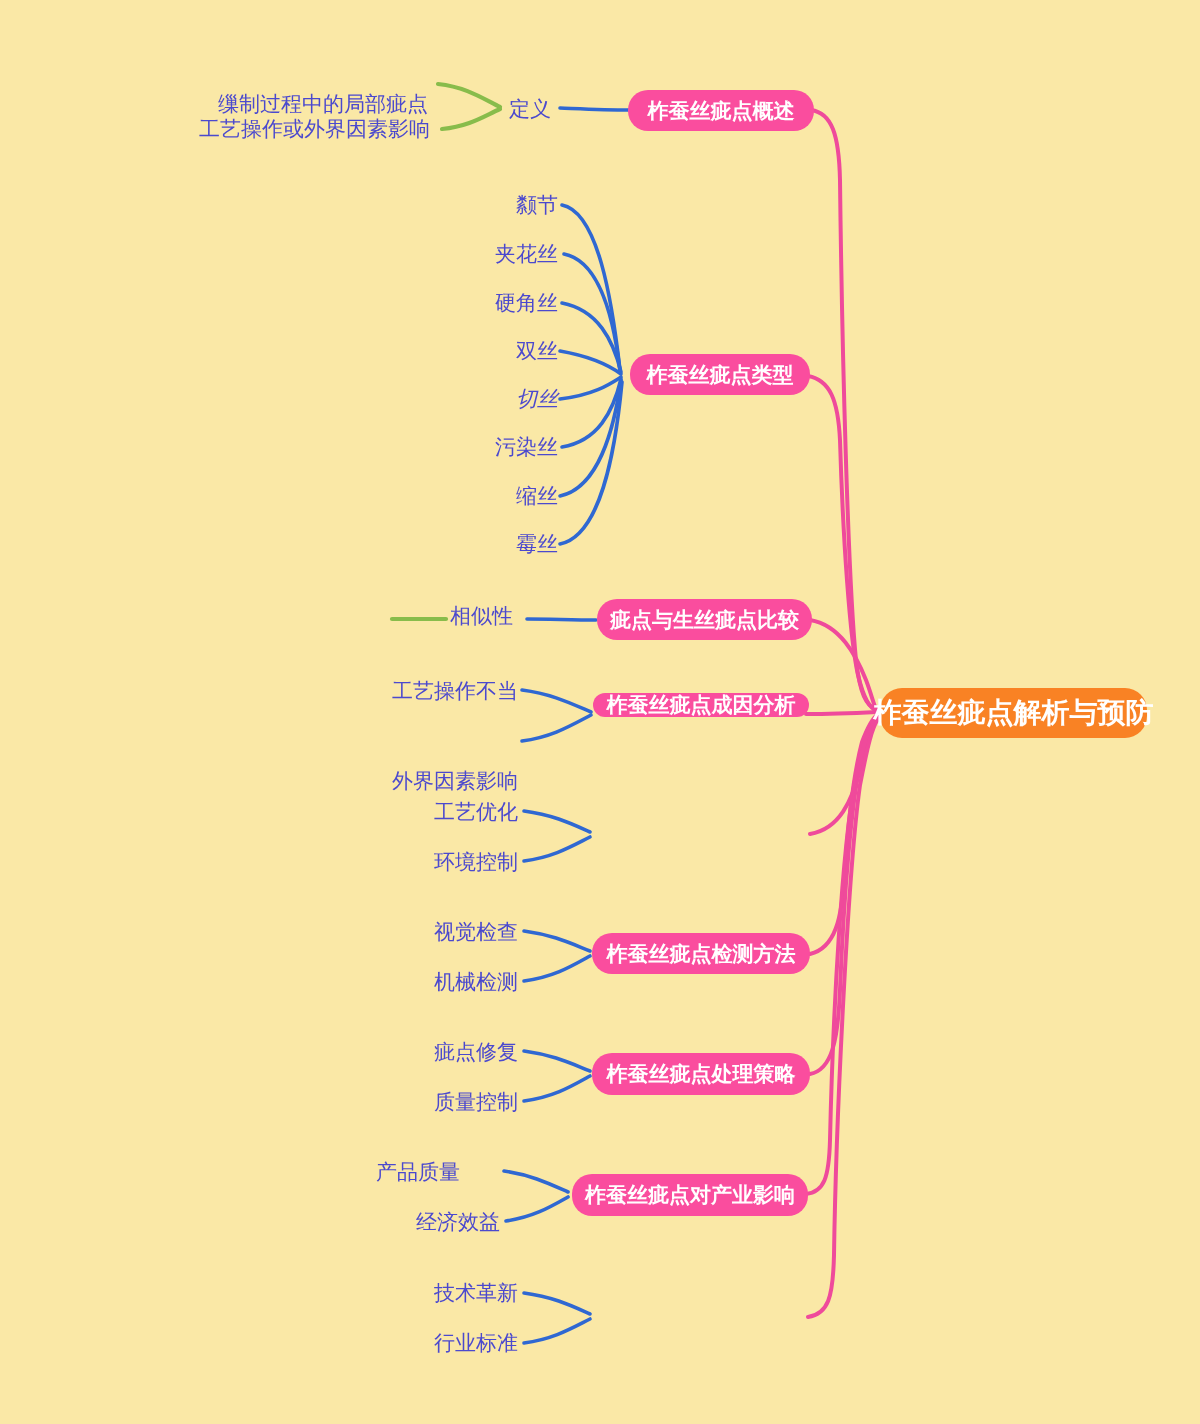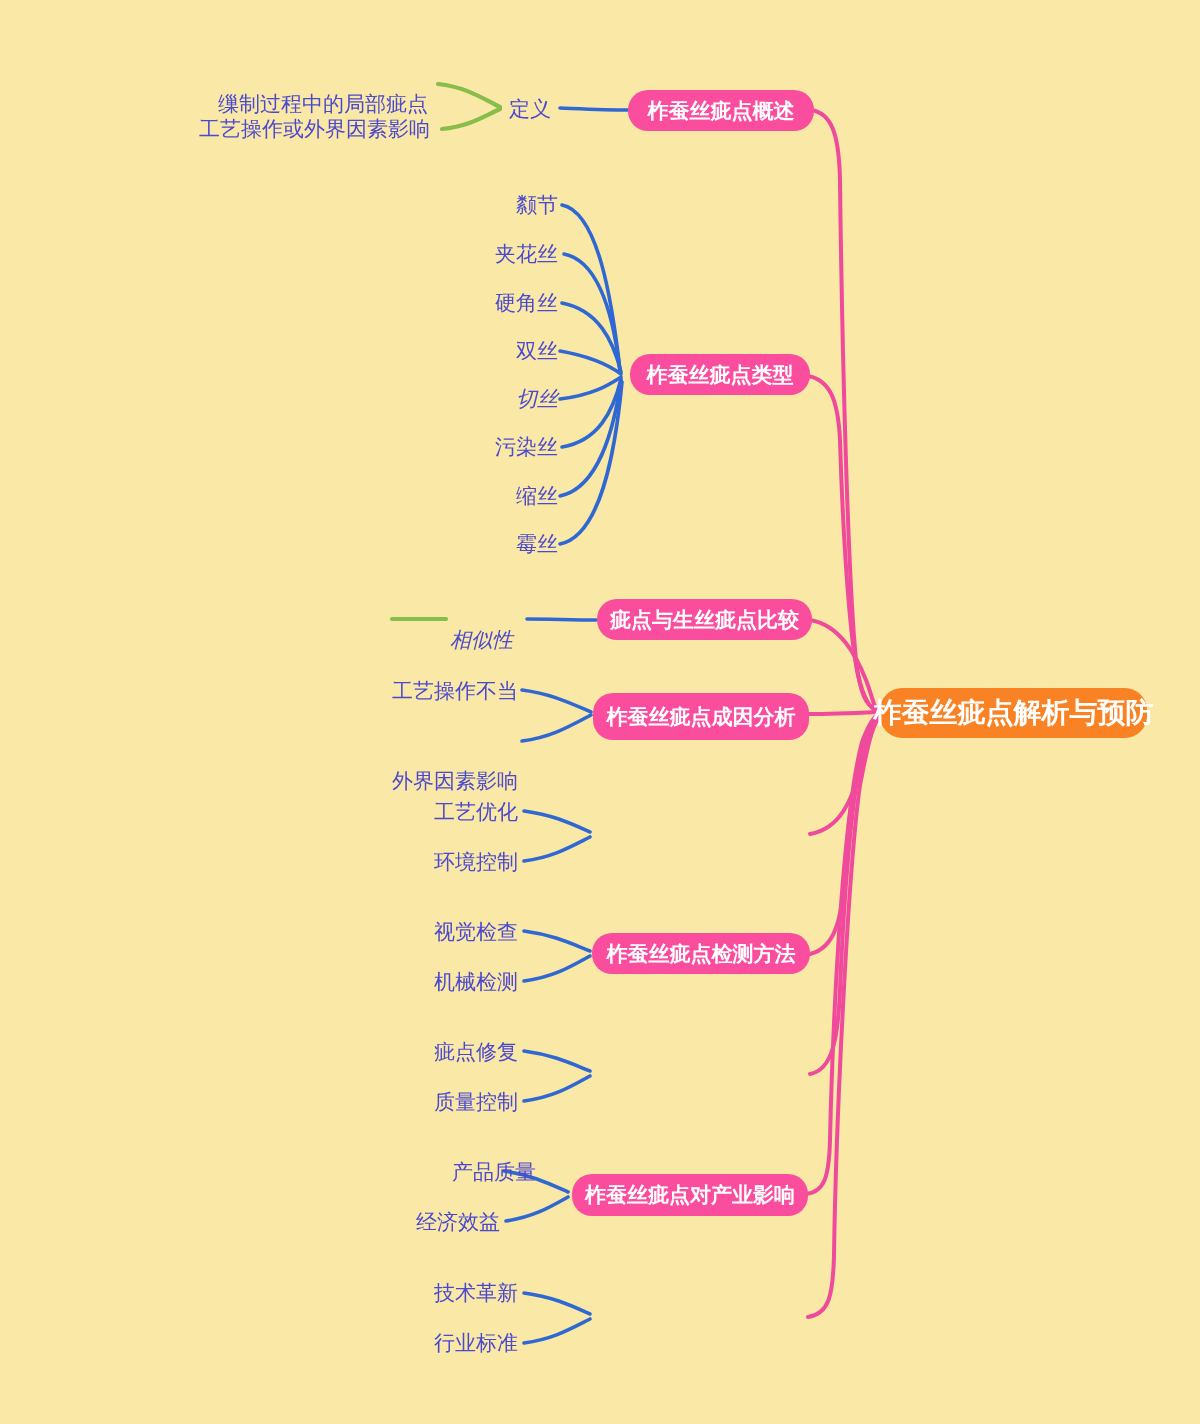--- a/index.html
+++ b/index.html
@@ -101,50 +101,51 @@
 
     <path class="blue" d="M 524 1293 C 554 1297 572 1306 590 1314"></path>
     <path class="blue" d="M 524 1343 C 554 1339 572 1328 590 1319"></path>
   </svg>
 
   <div class="node root" style="left:880px;top:688px;width:267px;height:50px;">柞蚕丝疵点解析与预防</div>
 
   <div class="node" style="left:628px;top:90px;width:186px;height:41px;">柞蚕丝疵点概述</div>
   <div class="node" style="left:630px;top:354px;width:180px;height:41px;">柞蚕丝疵点类型</div>
   <div class="node" style="left:597px;top:599px;width:215px;height:41px;text-align:right;">疵点与生丝疵点比较</div>
-  <div class="node" style="left:593px;top:693px;width:216px;height:47px;">柞蚕丝疵点成因分析</div>
+  <div class="node" style="left:593px;top:693px;width:216px;height:24px;">柞蚕丝疵点成因分析</div>
   <div class="node" style="left:592px;top:933px;width:218px;height:41px;">柞蚕丝疵点检测方法</div>
+  <div class="node" style="left:592px;top:1053px;width:218px;height:42px;">柞蚕丝疵点处理策略</div>
   <div class="node" style="left:572px;top:1174px;width:236px;height:42px;">柞蚕丝疵点对产业影响</div>
 
   <div class="lbl" style="left:509px;top:97px;">定义</div>
   <div class="lbl" style="right:772px;top:84px;margin-top:8px;">缫制过程中的局部疵点</div>
   <div class="lbl" style="right:770px;top:117px;">工艺操作或外界因素影响</div>
 
   <div class="lbl" style="right:642px;top:193px;">颣节</div>
   <div class="lbl" style="right:642px;top:242px;">夹花丝</div>
   <div class="lbl" style="right:642px;top:291px;">硬角丝</div>
   <div class="lbl" style="right:642px;top:339px;">双丝</div>
   <div class="lbl" style="right:642px;top:387px;font-style:italic;">切丝</div>
   <div class="lbl" style="right:642px;top:435px;">污染丝</div>
   <div class="lbl" style="right:642px;top:484px;">缩丝</div>
   <div class="lbl" style="right:642px;top:532px;">霉丝</div>
 
-  <div class="lbl" style="left:450px;top:628px;font-style:italic;">相似性</div>
+  <div class="lbl" style="left:450px;top:604px;">相似性</div>
 
   <div class="lbl" style="right:682px;top:679px;">工艺操作不当</div>
   <div class="lbl" style="right:682px;top:730px;margin-top:39px;">外界因素影响</div>
 
   <div class="lbl" style="right:682px;top:800px;">工艺优化</div>
   <div class="lbl" style="right:682px;top:850px;">环境控制</div>
 
   <div class="lbl" style="right:682px;top:920px;">视觉检查</div>
   <div class="lbl" style="right:682px;top:970px;">机械检测</div>
 
   <div class="lbl" style="right:682px;top:1040px;">疵点修复</div>
   <div class="lbl" style="right:682px;top:1090px;">质量控制</div>
 
-  <div class="lbl" style="right:664px;top:1160px;">产品质量</div>
+  <div class="lbl" style="right:740px;top:1160px;">产品质量</div>
   <div class="lbl" style="right:700px;top:1210px;">经济效益</div>
 
   <div class="lbl" style="right:682px;top:1281px;">技术革新</div>
   <div class="lbl" style="right:682px;top:1331px;">行业标准</div>
 
 </div>
 
 </body></html>

